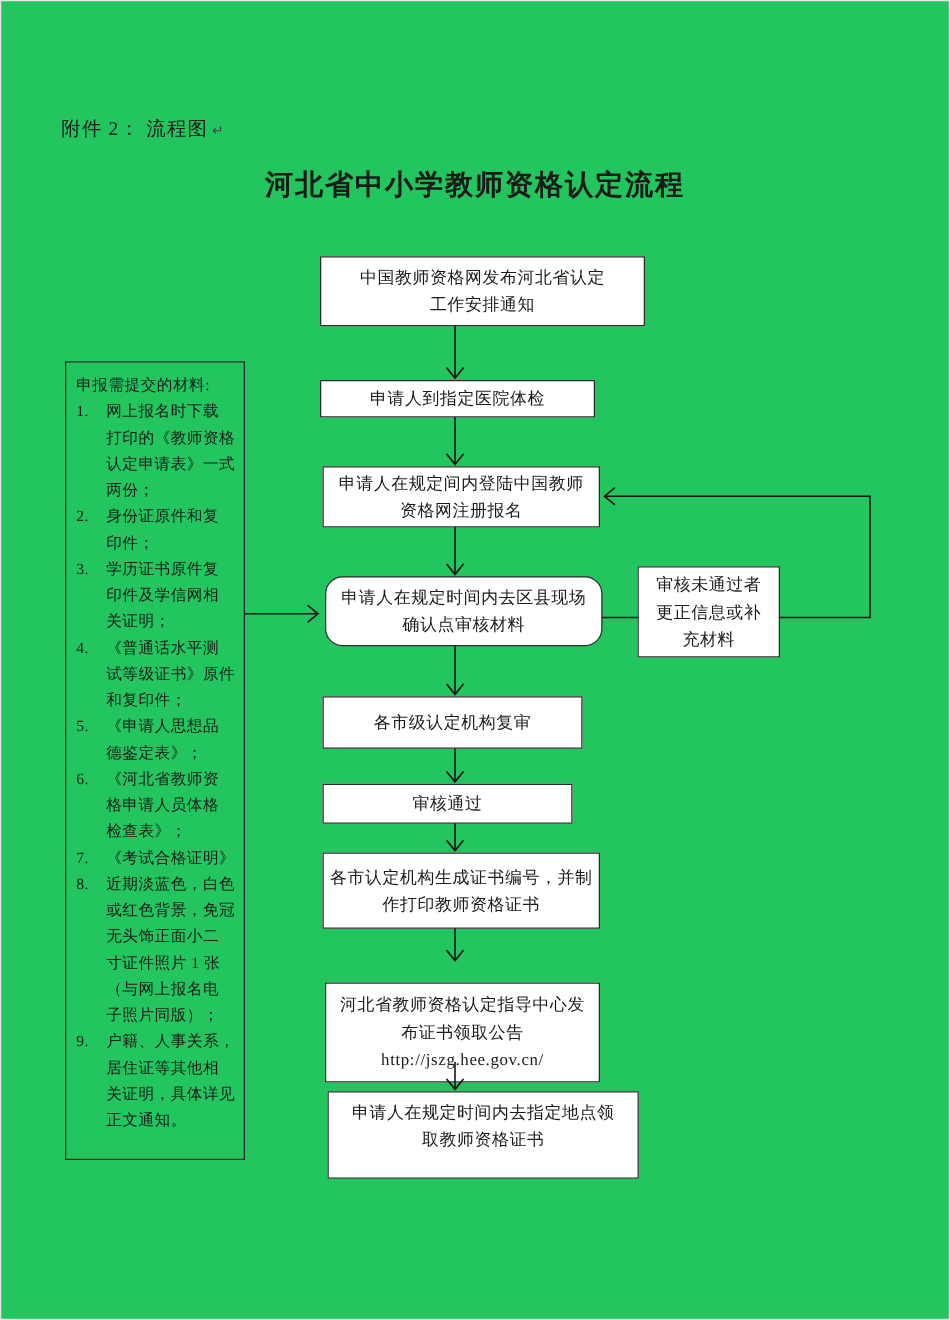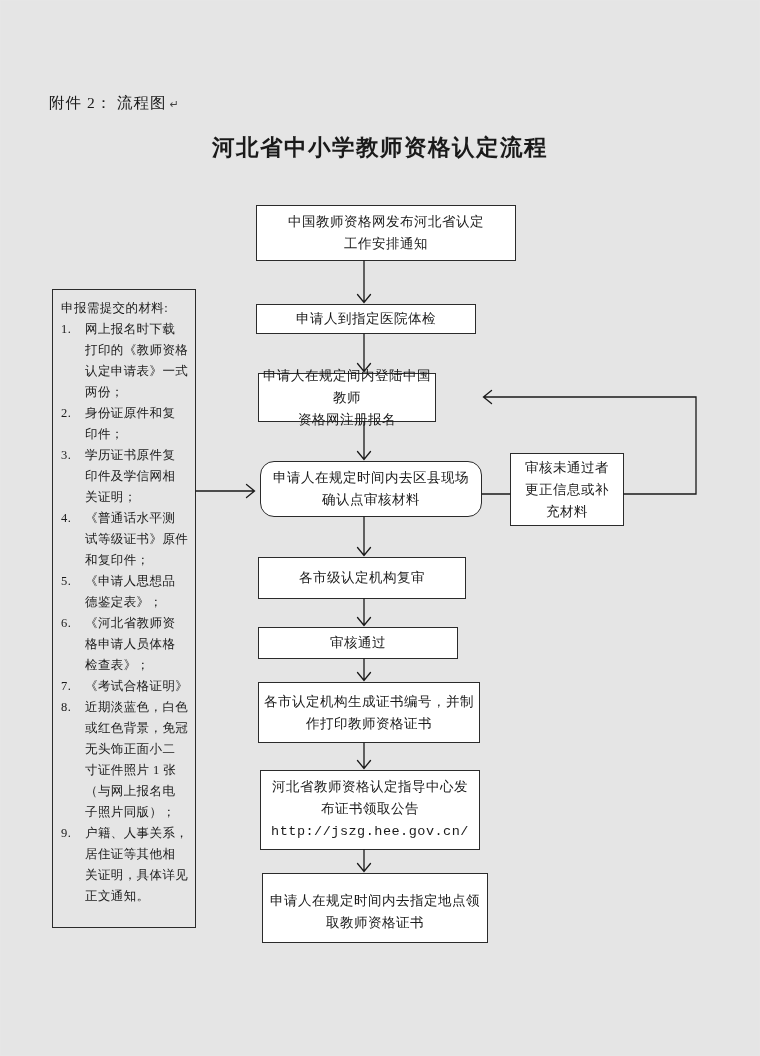--- a/index.html
+++ b/index.html
@@ -1,19 +1,19 @@
 <!DOCTYPE html>
 <html><head>
 <meta charset="utf-8">
 <style>
   html,body{margin:0;padding:0;background:#fff;}
   .page{
     position:relative;
     width:760px;height:1056px;
-    background:#e5e5e5;
+    background:#22c55e;
     border:1px solid #e6e6e6;
     box-sizing:border-box;
     font-family:"Liberation Serif", serif;
     color:#1a1a1a;
     overflow:hidden;
   }
   .attachment{
     position:absolute;left:48px;top:92px;
     font-size:15.5px;letter-spacing:1px;
     display:flex;align-items:baseline;
@@ -39,27 +39,27 @@
   
   .fbox{
     position:absolute;border:1px solid #2b2b2b;box-sizing:border-box;
     display:flex;align-items:center;justify-content:center;
     text-align:center;background:#fff;
     font-size:13.5px;line-height:22px;letter-spacing:0.5px;
   }
   .fbox .txt{white-space:pre-line;}
   .b1{left:255px;top:204px;width:260px;height:56px;}
   .b2{left:255px;top:303px;width:220px;height:30px;}
-  .b3{left:257px;top:372px;width:178px;height:49px;font-family:Liberation Serif, serif;}
+  .b3{left:257px;top:372px;width:222px;height:49px;font-family:Liberation Serif, serif;}
   .b4{left:259px;top:460px;width:222px;height:56px;border-radius:14px;}
   .b5{left:257px;top:556px;width:208px;height:42px;}
   .b6{left:257px;top:626px;width:200px;height:32px;}
   .b7{left:257px;top:681px;width:222px;height:61px;}
-  .b8{left:259px;top:769px;width:220px;height:80px;font-family:Liberation Mono, monospace;}
-  .b9{left:261px;top:872px;width:226px;height:70px;align-items:flex-start;padding-top:16px;}
+  .b8{left:259px;top:785px;width:220px;height:80px;}
+  .b9{left:261px;top:872px;width:249px;height:70px;align-items:flex-start;padding-top:5px;}
   .sidebox{left:509px;top:452px;width:114px;height:73px;}
   
   .connectors{position:absolute;left:0;top:0;pointer-events:none;}
 </style>
 </head>
 <body>
 
 <div class="page">
 
   <div class="attachment">

